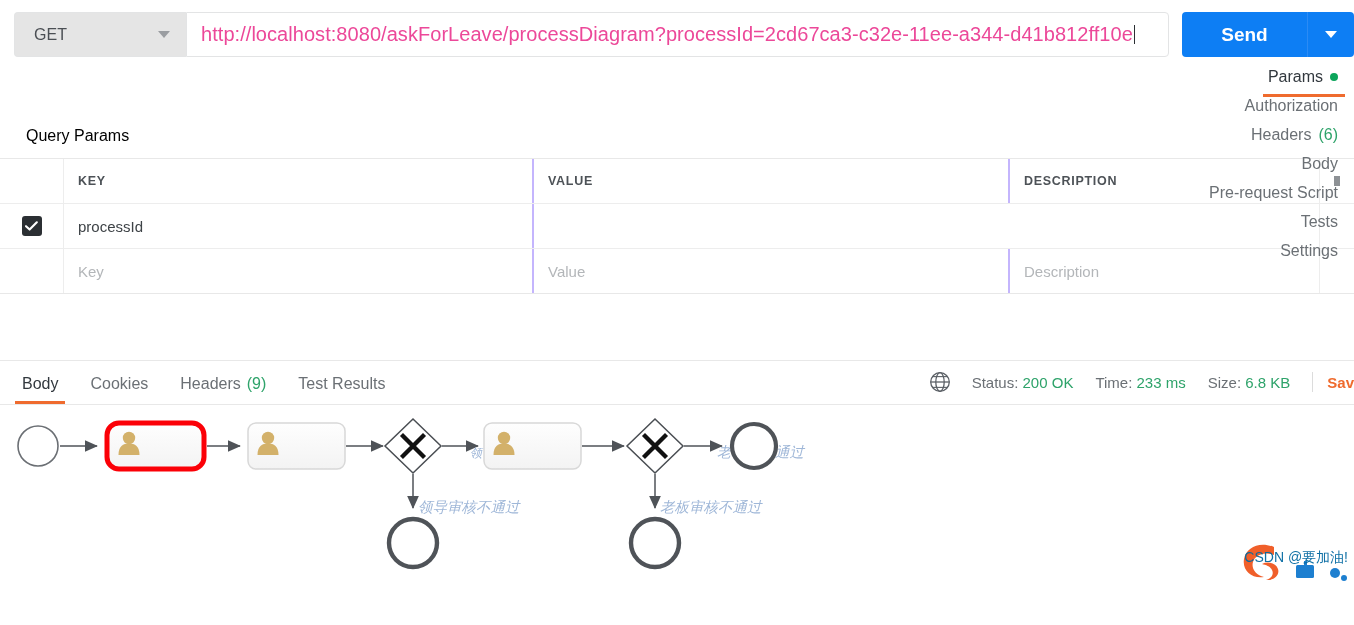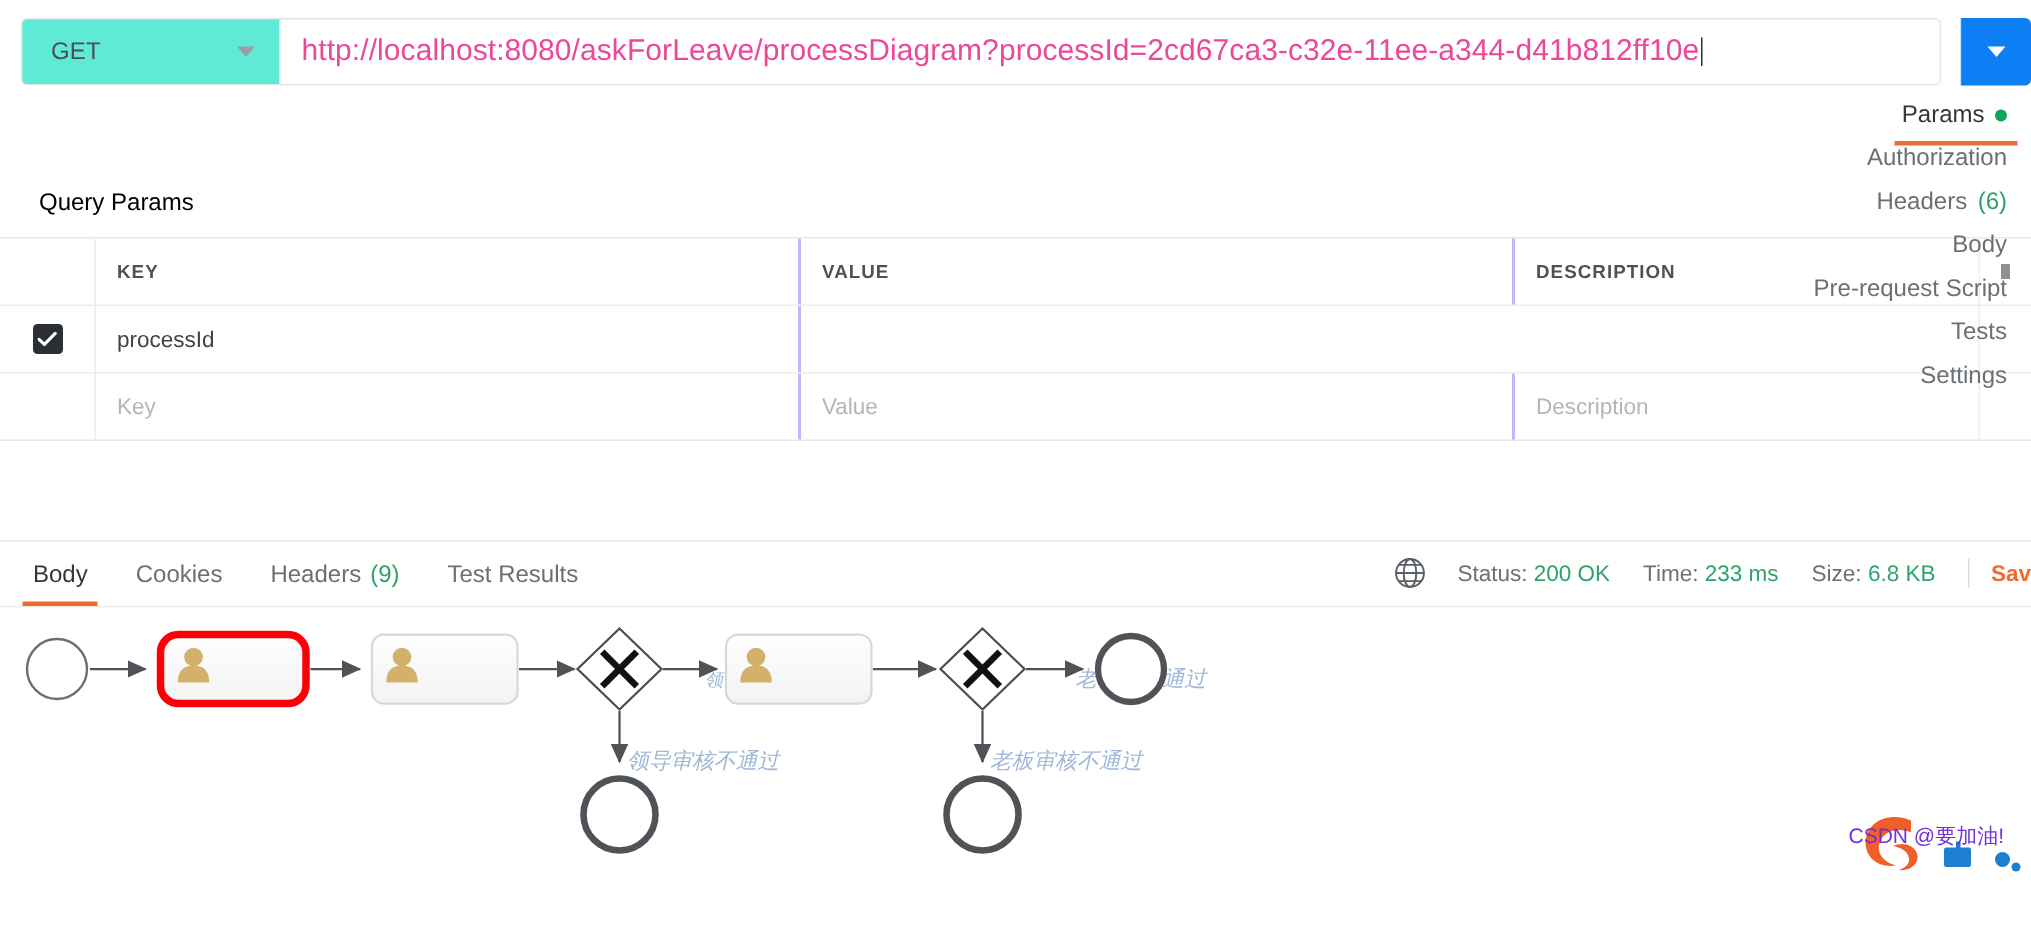--- a/index.html
+++ b/index.html
@@ -14,21 +14,21 @@
 
   
   .request-bar {
     display: flex;
     align-items: stretch;
     height: 68px;
     padding: 12px 0 11px 14px;
   }
   .method-select {
     width: 172px;
-    background: #5eead4;
+    background: #e5e5e5;
     border: 1px solid #e3e4e5;
     border-right: none;
     border-radius: 4px 0 0 4px;
     display: flex;
     align-items: center;
     justify-content: space-between;
     padding: 0 16px 0 19px;
     cursor: pointer;
   }
   .method-select .method-label {
@@ -267,41 +267,42 @@
   .watermark {
     position: absolute;
     right: 4px;
     bottom: 2px;
     pointer-events: none;
     width: 140px;
     height: 46px;
   }
   .wm-text {
     position: absolute;
-    right: 18px;
+    right: 6px;
     bottom: 18px;
     font-size: 14px;
-    color: #6d28d9;
+    color: #0369a1;
     white-space: nowrap;
     opacity: .95;
   }
 </style>
 </head>
 <body>
 
 <div class="request-bar">
   <div class="method-select">
     <span class="method-label">GET</span>
     <span class="caret-down"></span>
   </div>
   <div class="url-field">
     <span class="url-text">http://localhost:8080/askForLeave/processDiagram?processId=2cd67ca3-c32e-11ee-a344-d41b812ff10e</span>
       <span class="text-caret"></span>
   </div>
   <div class="send-group">
+    <button class="send-button">Send</button>
     <button class="send-caret-btn">
       <span class="caret-white"></span>
     </button>
   </div>
 </div>
 
 <div class="req-tabs">
   <div class="req-tab active">
     <span>Params</span>
     <span class="green-dot"></span>

